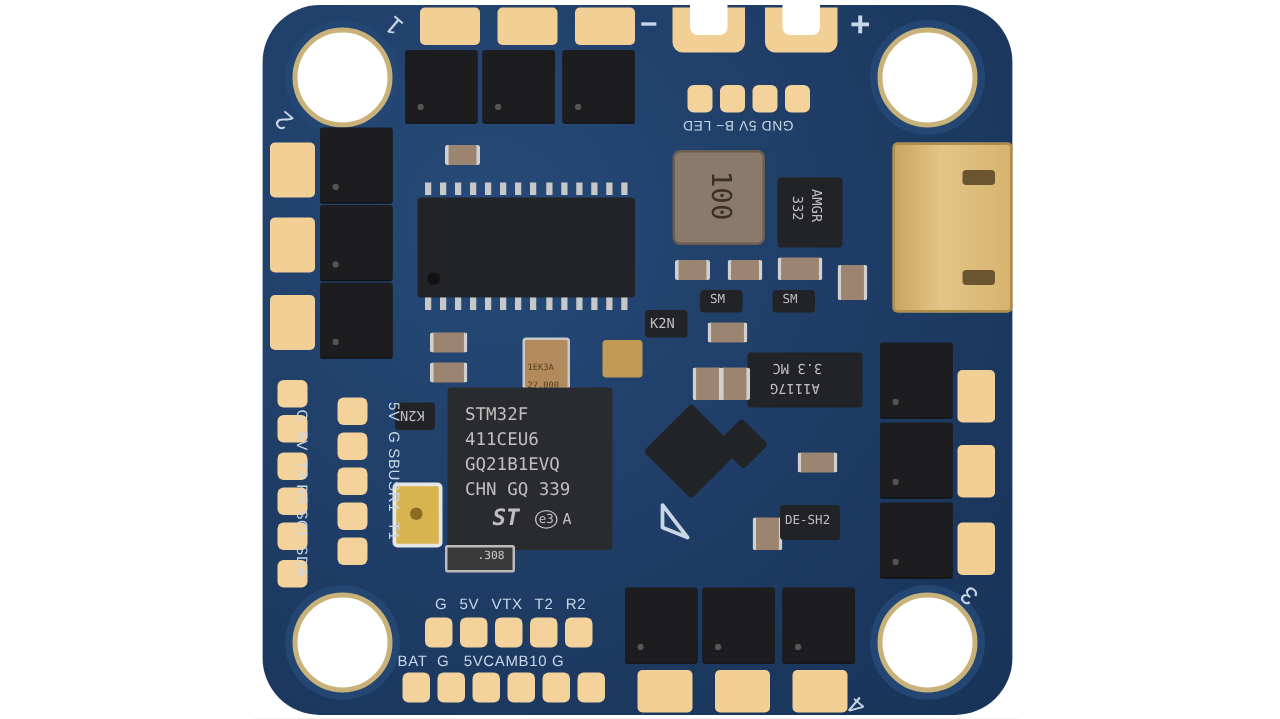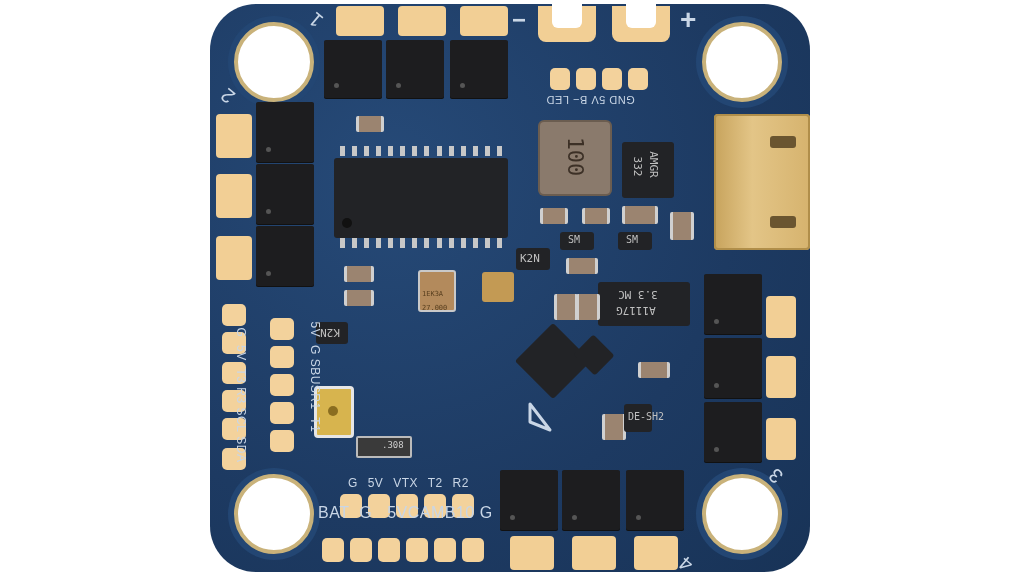--- a/index.html
+++ b/index.html
@@ -161,28 +161,37 @@
   <div class="cap" style="left:356px;top:254px;width:26px;height:16px;"></div>
   <div class="cap" style="left:146px;top:112px;width:22px;height:16px;"></div>
   <div class="cap" style="left:134px;top:262px;width:24px;height:16px;"></div>
   <div class="cap" style="left:134px;top:286px;width:24px;height:16px;"></div>
   <div class="cap" style="left:428px;top:358px;width:26px;height:16px;"></div>
   <div class="cap" style="left:392px;top:410px;width:18px;height:26px;"></div>
 
   <div class="chip" style="left:316px;top:330px;width:54px;height:54px;transform:rotate(-45deg);"></div>
   <div class="chip" style="left:370px;top:336px;width:28px;height:30px;transform:rotate(-45deg);"></div>
 
-  <div class="chip" style="left:414px;top:400px;width:28px;height:28px;">
+  <div class="chip" style="left:414px;top:400px;width:48px;height:28px;">
     <div class="chiptext" style="left:4px;top:7px;font-size:10px;">DE-SH2</div>
   </div>
 
   <svg style="position:absolute;left:310px;top:396px;" width="40" height="40" viewBox="0 0 40 40">
       <path d="M10 4 L30 30 L10 22 Z" fill="none" stroke="#c9d6e6" stroke-width="3" stroke-linejoin="round"></path>
     </svg>
 
+  <div class="chip" style="left:148px;top:306px;width:132px;height:130px;background:#2a2b2e;">
+    <div class="chiptext" style="left:14px;top:14px;font-size:14px;">STM32F</div>
+    <div class="chiptext" style="left:14px;top:34px;font-size:14px;">411CEU6</div>
+    <div class="chiptext" style="left:14px;top:54px;font-size:14px;">GQ21B1EVQ</div>
+    <div class="chiptext" style="left:14px;top:74px;font-size:14px;">CHN GQ 339</div>
+    <div class="chiptext" style="left:36px;top:94px;font-size:18px;font-style:italic;font-weight:bold;">ST</div>
+    <div class="chiptext" style="left:70px;top:98px;font-size:10px;border:1px solid #bfbfbf;border-radius:50%;padding:1px 2px;">e3</div>
+    <div class="chiptext" style="left:92px;top:98px;font-size:12px;">A</div>
+  </div>
 
   <div style="position:absolute;left:104px;top:382px;width:34px;height:46px;background:#d7b44e;border-radius:4px;border:3px solid #e6e6e6;">
     <div style="position:absolute;left:11px;top:17px;width:10px;height:10px;border-radius:50%;background:#8a6d20;"></div>
   </div>
 
   <div style="position:absolute;left:146px;top:432px;width:52px;height:18px;background:#3a3a3a;border:2px solid #bbb;border-radius:2px;">
     <div class="chiptext" style="left:24px;top:2px;font-size:9px;color:#ccc;">.308</div>
   </div>
 
   <div class="padsq" style="left:12px;top:300px;width:24px;height:22px;"></div>
@@ -206,21 +215,21 @@
 
   <div class="silk" style="left:138px;top:472px;font-size:12px;word-spacing:6px;">
     <span>G</span> <span>5V</span> <span>VTX</span> <span>T2</span> <span>R2</span>
   </div>
   <div class="padsq" style="left:130px;top:490px;width:22px;height:24px;"></div>
   <div class="padsq" style="left:158px;top:490px;width:22px;height:24px;"></div>
   <div class="padsq" style="left:186px;top:490px;width:22px;height:24px;"></div>
   <div class="padsq" style="left:214px;top:490px;width:22px;height:24px;"></div>
   <div class="padsq" style="left:242px;top:490px;width:22px;height:24px;"></div>
 
-  <div class="silk" style="left:108px;top:500px;font-size:16px;">
+  <div class="silk" style="left:108px;top:518px;font-size:12px;">
     <span>BAT</span>&nbsp;&nbsp;<span>G</span>&nbsp;&nbsp;&nbsp;<span>5V</span><span>CAM</span><span>B10</span>&nbsp;<span>G</span>
   </div>
   <div class="padsq" style="left:112px;top:534px;width:22px;height:24px;"></div>
   <div class="padsq" style="left:140px;top:534px;width:22px;height:24px;"></div>
   <div class="padsq" style="left:168px;top:534px;width:22px;height:24px;"></div>
   <div class="padsq" style="left:196px;top:534px;width:22px;height:24px;"></div>
   <div class="padsq" style="left:224px;top:534px;width:22px;height:24px;"></div>
   <div class="padsq" style="left:252px;top:534px;width:22px;height:24px;"></div>
 
 </div>

